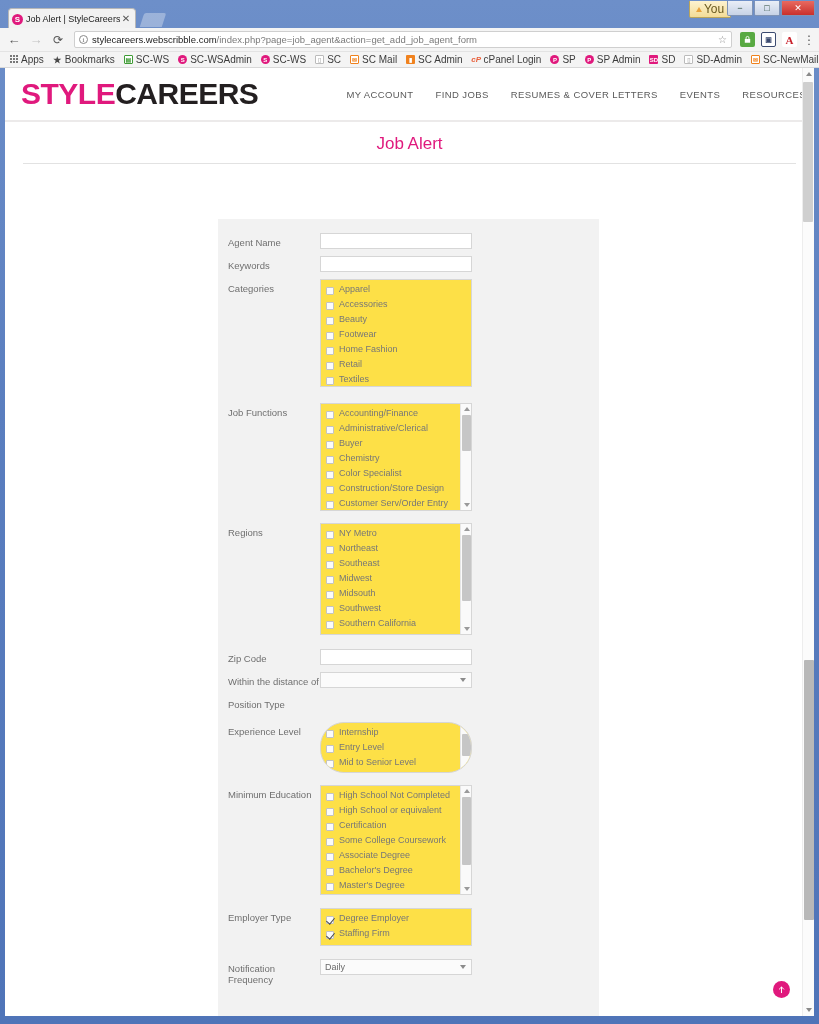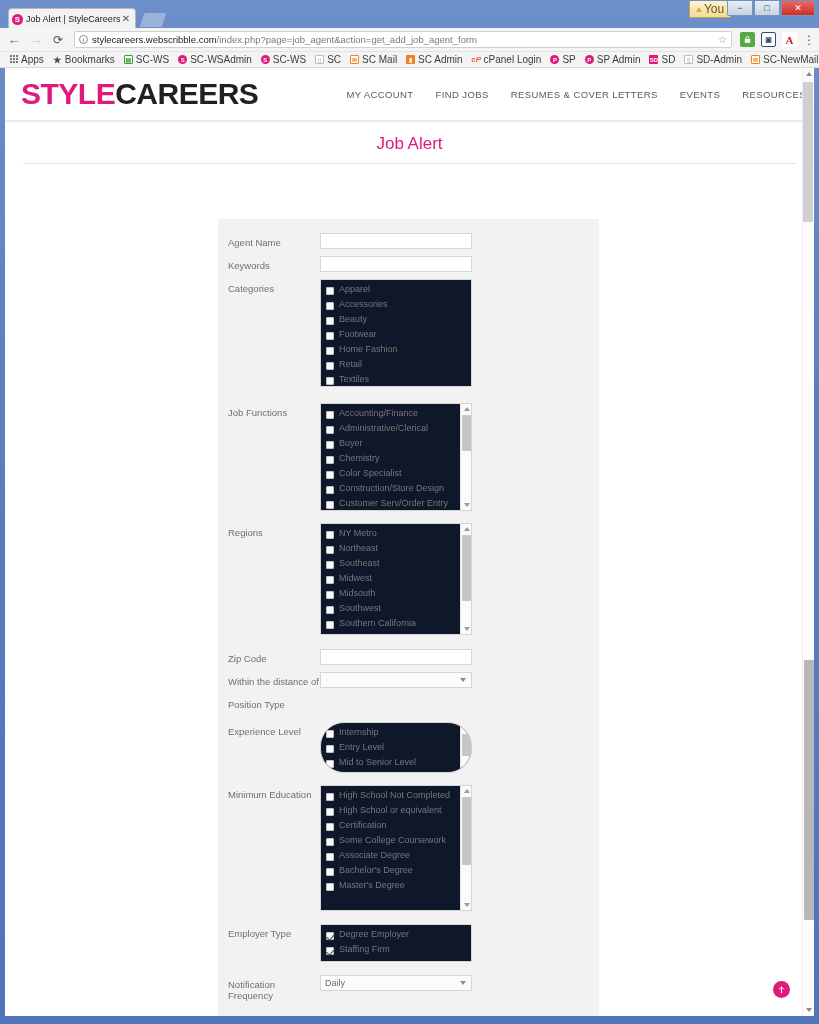--- a/index.html
+++ b/index.html
@@ -194,21 +194,21 @@
     border: 1px solid #d6d6d6; position:relative;
     font-size: 9px; color:#6a6a6a; padding: 2px 4px; line-height:11px;
   }
   .sel .caret {
     position:absolute; right: 5px; top: 5px;
     width:0;height:0;border-left:3px solid transparent;border-right:3px solid transparent;
     border-top:4px solid #8b8b8b;
   }
 
   .listbox {
-    width: 152px; background:#0f172a; border:1px solid #d6d6d6;
+    width: 152px; background:#fde047; border:1px solid #d6d6d6;
     position: relative; overflow: hidden;
   }
   .listbox-inner { padding: 4px 3px 0 5px; }
   .opt { display:flex; align-items:flex-start; gap:5px; height: 15px; }
   .cb {
     width: 8px; height: 8px; flex:0 0 auto; margin-top: 2.5px;
     border: 1px solid #c3c3c3; background:#fbfbfb; border-radius:1px;
     position: relative;
   }
   .cb.checked { background:#fbfbfb; }
@@ -578,21 +578,21 @@
           <div class="lsb">
             <span class="arrow-up"></span>
             <span class="thumb" style="top:11px;height:22px;"></span>
             <span class="arrow-dn"></span>
           </div>
         </div>
       </div>
 
       <div class="row" style="margin-top:12px;">
         <label class="row-label">Minimum Education</label>
-        <div class="listbox ctl" style="height:126px;">
+        <div class="listbox ctl" style="height:110px;">
           <div class="listbox-inner">
             <div class="opt">
                 <span class="cb"></span>
                 <span class="opt-label">High School Not Completed</span>
               </div>
             <div class="opt">
                 <span class="cb"></span>
                 <span class="opt-label">High School or equivalent</span>
               </div>
             <div class="opt">

